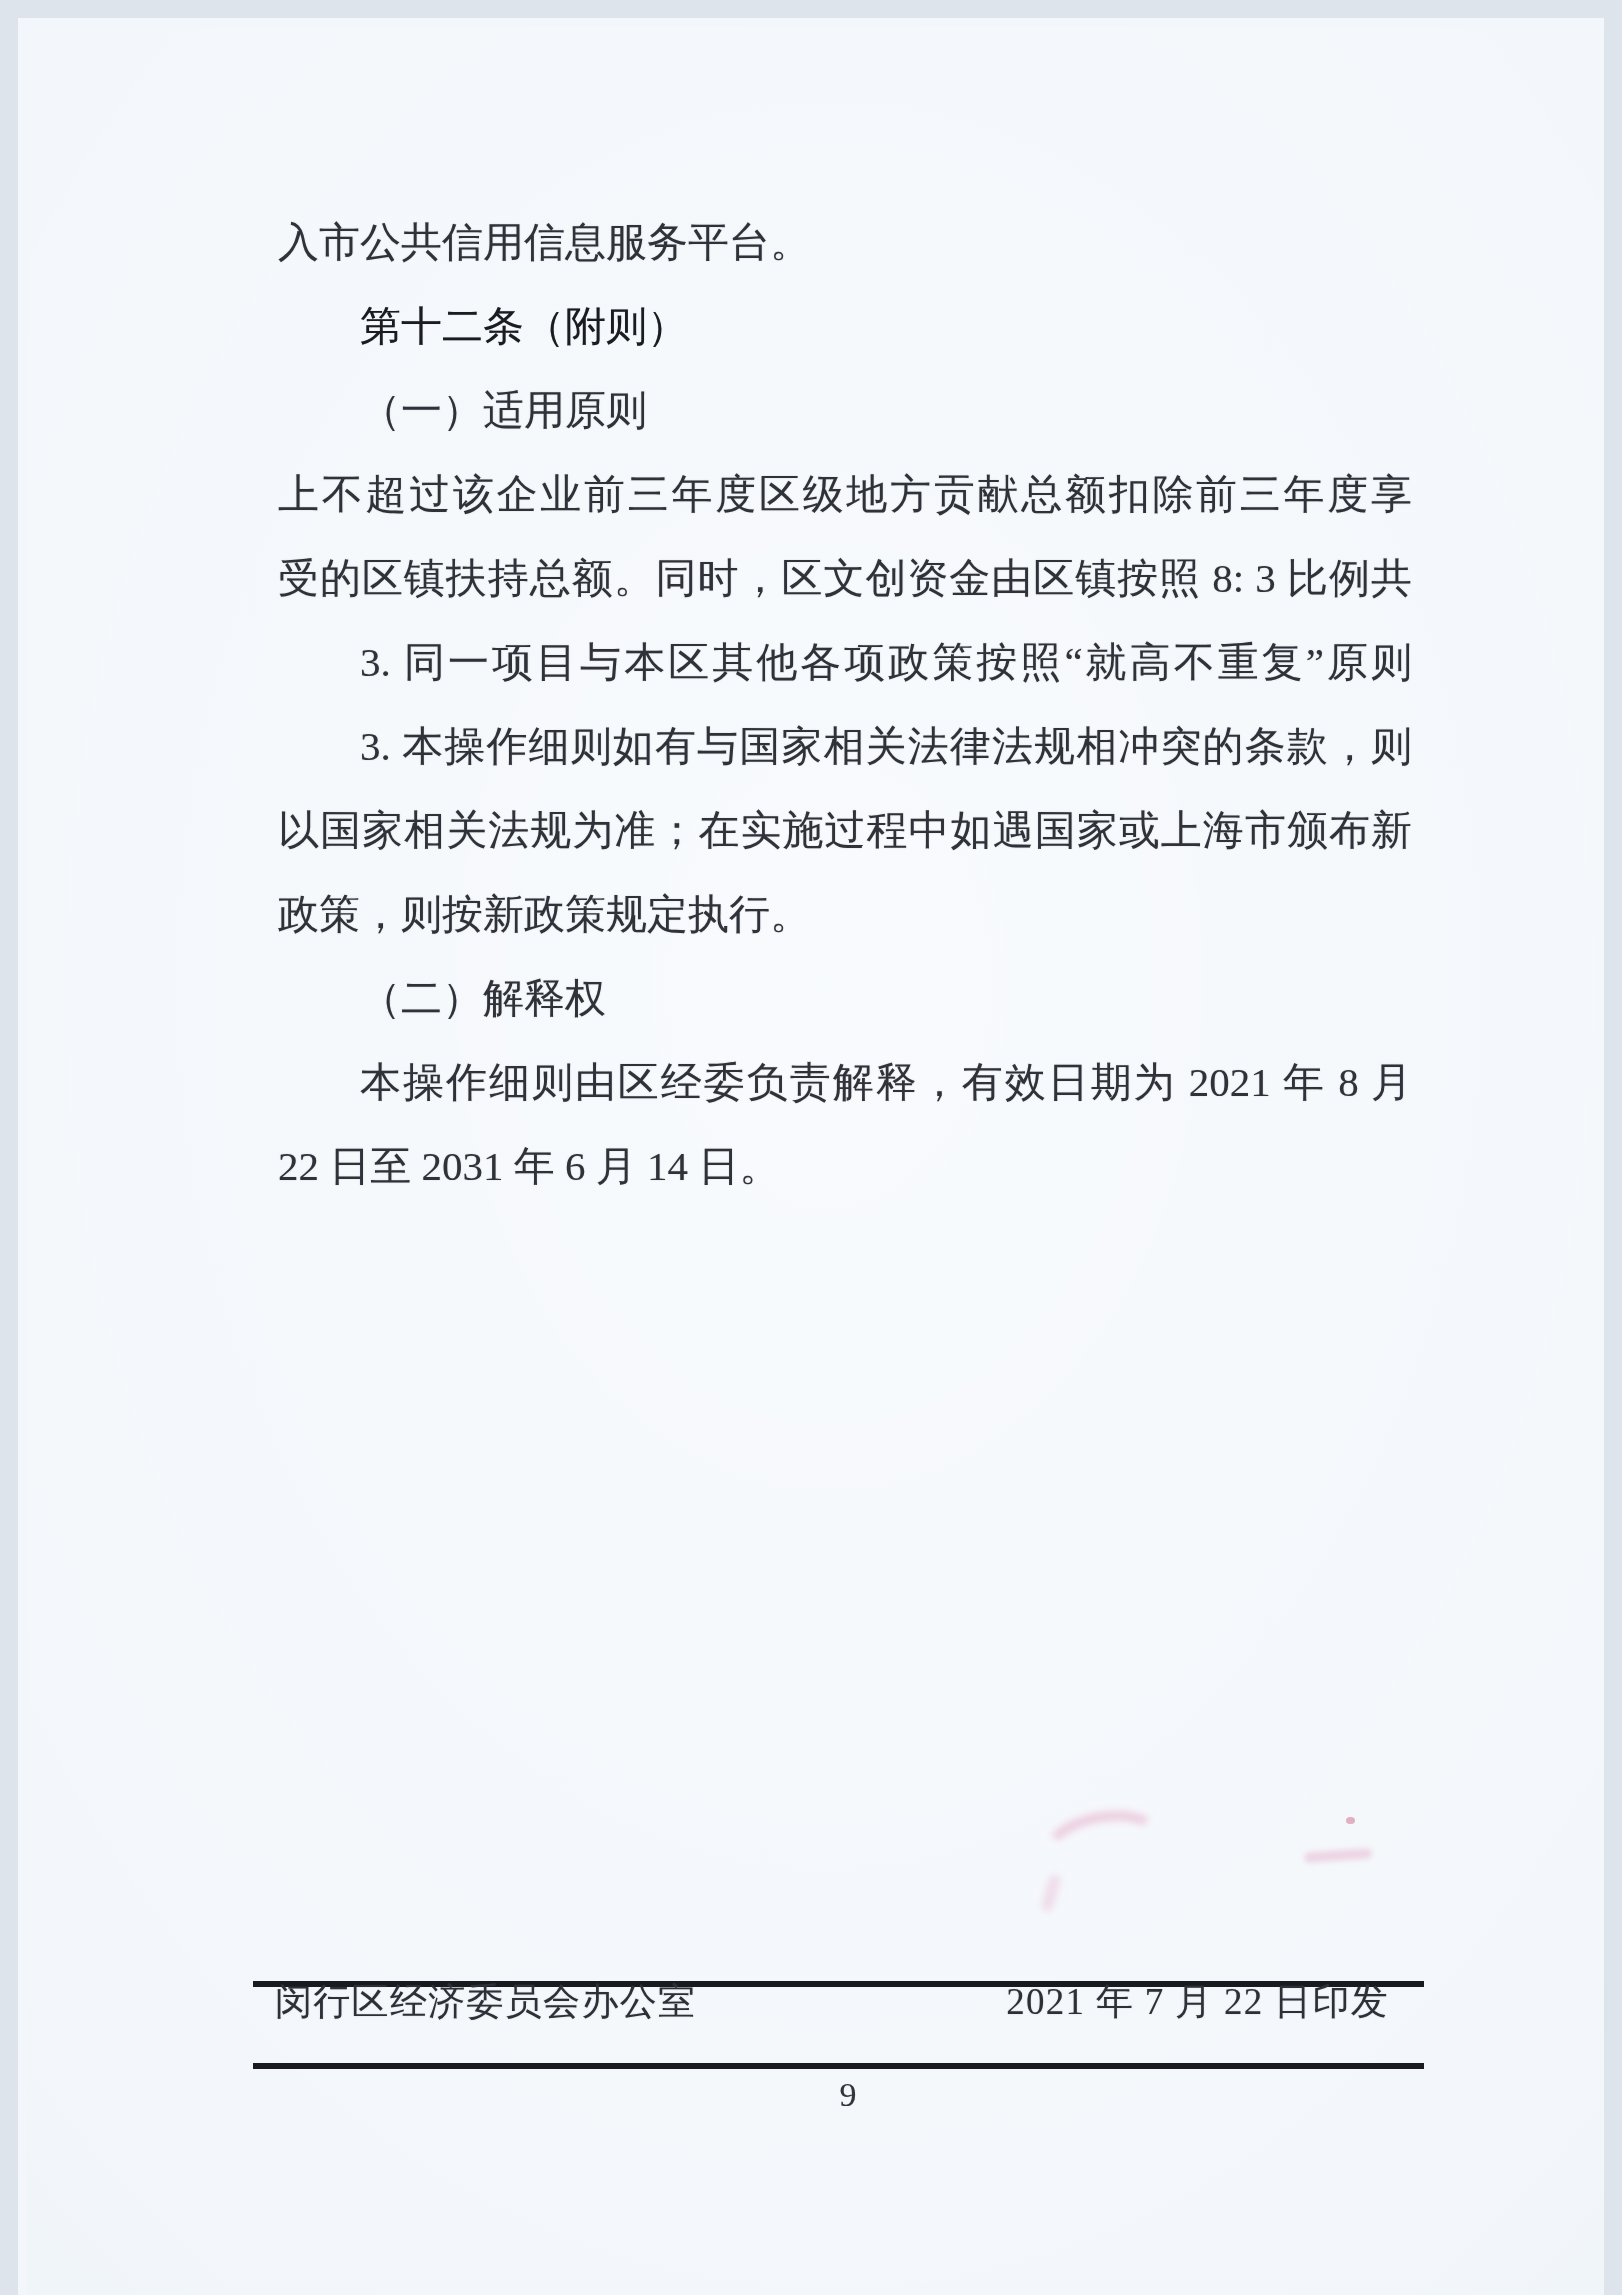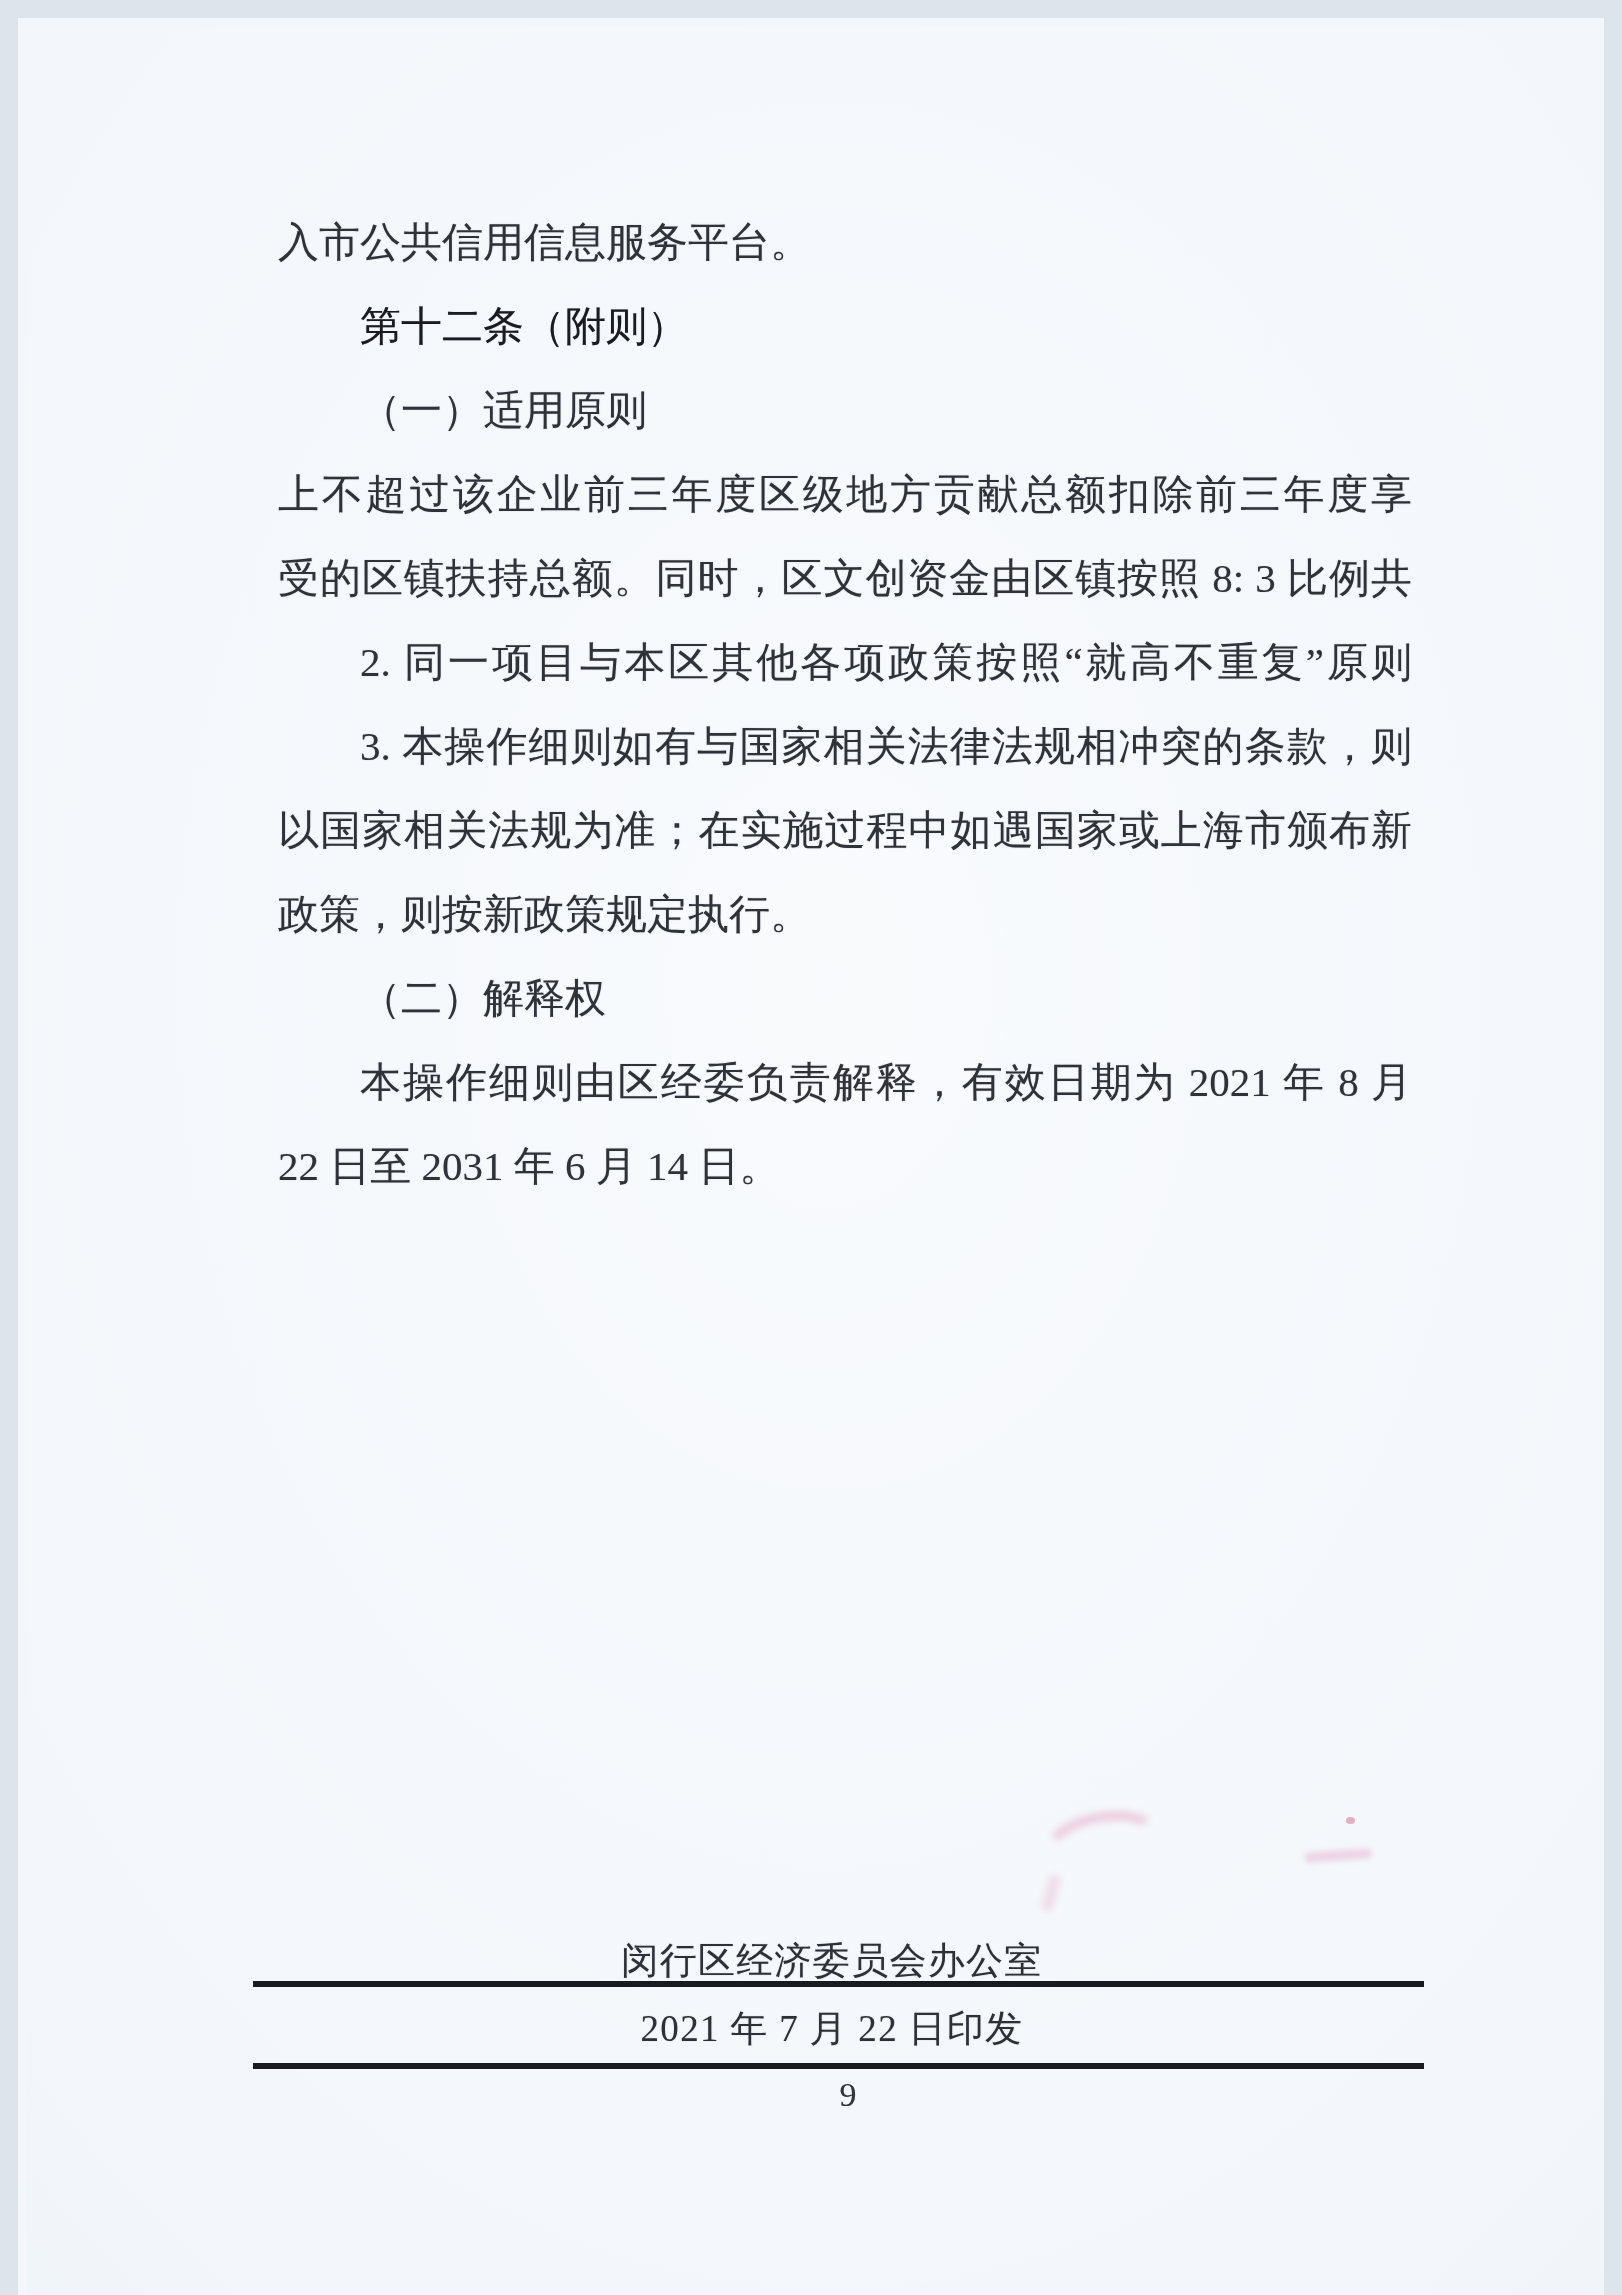--- a/index.html
+++ b/index.html
@@ -65,32 +65,31 @@
     height: 5.9px;
     background: #1a1b20;
     z-index: 1;
   }
   .footer-rule.top { top: 1954px; }
   .footer-rule.bottom { top: 2036px; }
 
   .footer-row {
     position: absolute;
     left: 239px;
-    top: 1900px;
+    top: 1954px;
     width: 1132px;
     height: 42px;
     display: flex;
     justify-content: space-between;
     align-items: center;
     font-size: 37px;
     color: #2e3038;
     letter-spacing: 1.3px;
     z-index: 1;
     text-shadow: 0 0 1.3px rgba(62,64,76,0.30);
-    flex-direction: column;
   }
 
   .page-number {
     position: absolute;
     left: 0;
     top: 2049px;
     width: 1642px; 
     text-align: center;
     font-size: 34px;
     color: #33353d;
@@ -139,21 +138,21 @@
 <div class="page">
 
   <div class="paper-overlay"></div>
 
   <div class="content">
     <div class="line">入市公共信用信息服务平台。</div>
     <div class="line indent bold">第十二条（附则）</div>
     <div class="line indent">（一）适用原则</div>
     <div class="line j">上不超过该企业前三年度区级地方贡献总额扣除前三年度享</div>
     <div class="line j">受的区镇扶持总额。同时，区文创资金由区镇按照 8: 3 比例共</div>
-    <div class="line indent j">2. 同一项目与本区其他各项政策按照“就高不重复”原则</div>
+    <div class="line indent j">3. 同一项目与本区其他各项政策按照“就高不重复”原则</div>
     <div class="line indent j">3. 本操作细则如有与国家相关法律法规相冲突的条款，则</div>
     <div class="line j">以国家相关法规为准；在实施过程中如遇国家或上海市颁布新</div>
     <div class="line">政策，则按新政策规定执行。</div>
     <div class="line indent">（二）解释权</div>
     <div class="line indent j">本操作细则由区经委负责解释，有效日期为 2021 年 8 月</div>
     <div class="line">22 日至 2031 年 6 月 14 日。</div>
   </div>
 
   <div class="footer-rule top"></div>
 

